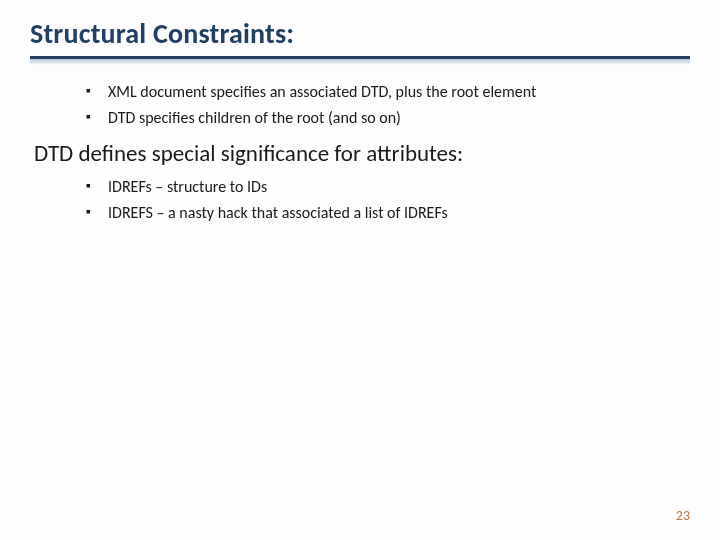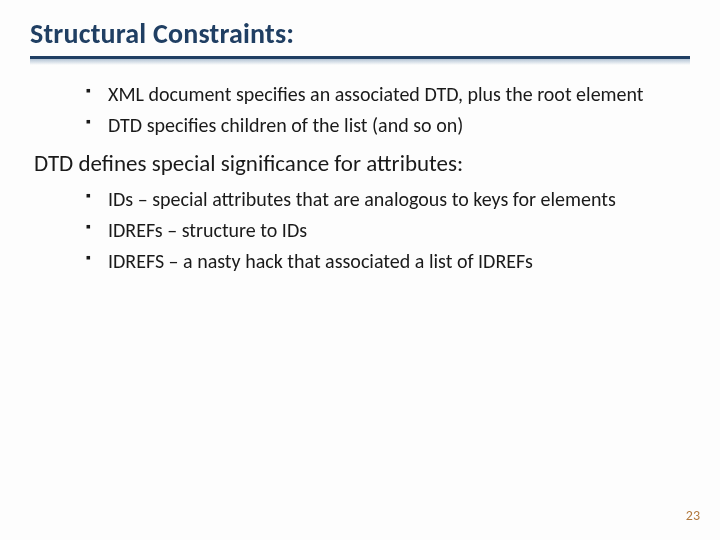--- a/index.html
+++ b/index.html
@@ -49,36 +49,36 @@
   .lead.spaced {
     margin-top: 6px;
   }
   ul.bullets {
     list-style: none;
     margin: 2px 0 8px 56px;
     padding: 0;
   }
   ul.bullets li {
     position: relative;
-    font-size: 20px;
+    font-size: 16px;
     line-height: 1.25;
     padding: 3px 30px 3px 22px;
     font-weight: 400;
   }
   ul.bullets li::before {
     content: "\25AA";
     position: absolute;
     left: 0;
     top: 3px;
     font-size: 14px;
     color: #1a1a1a;
   }
   .pagenum {
     position: absolute;
-    right: 20px;
+    right: 30px;
     bottom: 16px;
     font-size: 14px;
     color: #b2783c;
     font-family: Calibri, Arial, sans-serif;
   }
 </style>
 </head>
 <body>
 
 <div class="slide">
@@ -87,24 +87,23 @@
     <span>Structural Constraints:</span><br>
   </h1>
 
   <div class="rule-wrap">
     <div class="rule"></div>
     <div class="rule-shadow"></div>
   </div>
 
   <ul class="bullets">
     <li>XML document specifies an associated DTD, plus the root element</li>
-    <li>DTD specifies children of the list (and so on)</li>
+    <li>DTD specifies children of the root (and so on)</li>
   </ul>
 
   <p class="lead spaced">DTD defines special significance for attributes:</p>
   <ul class="bullets">
-    <li>IDs – special attributes that are analogous to keys for elements</li>
     <li>IDREFs – structure to IDs</li>
     <li>IDREFS – a nasty hack that associated a list of IDREFs</li>
   </ul>
 
   <div class="pagenum">23</div>
 </div>
 
 </body></html>

